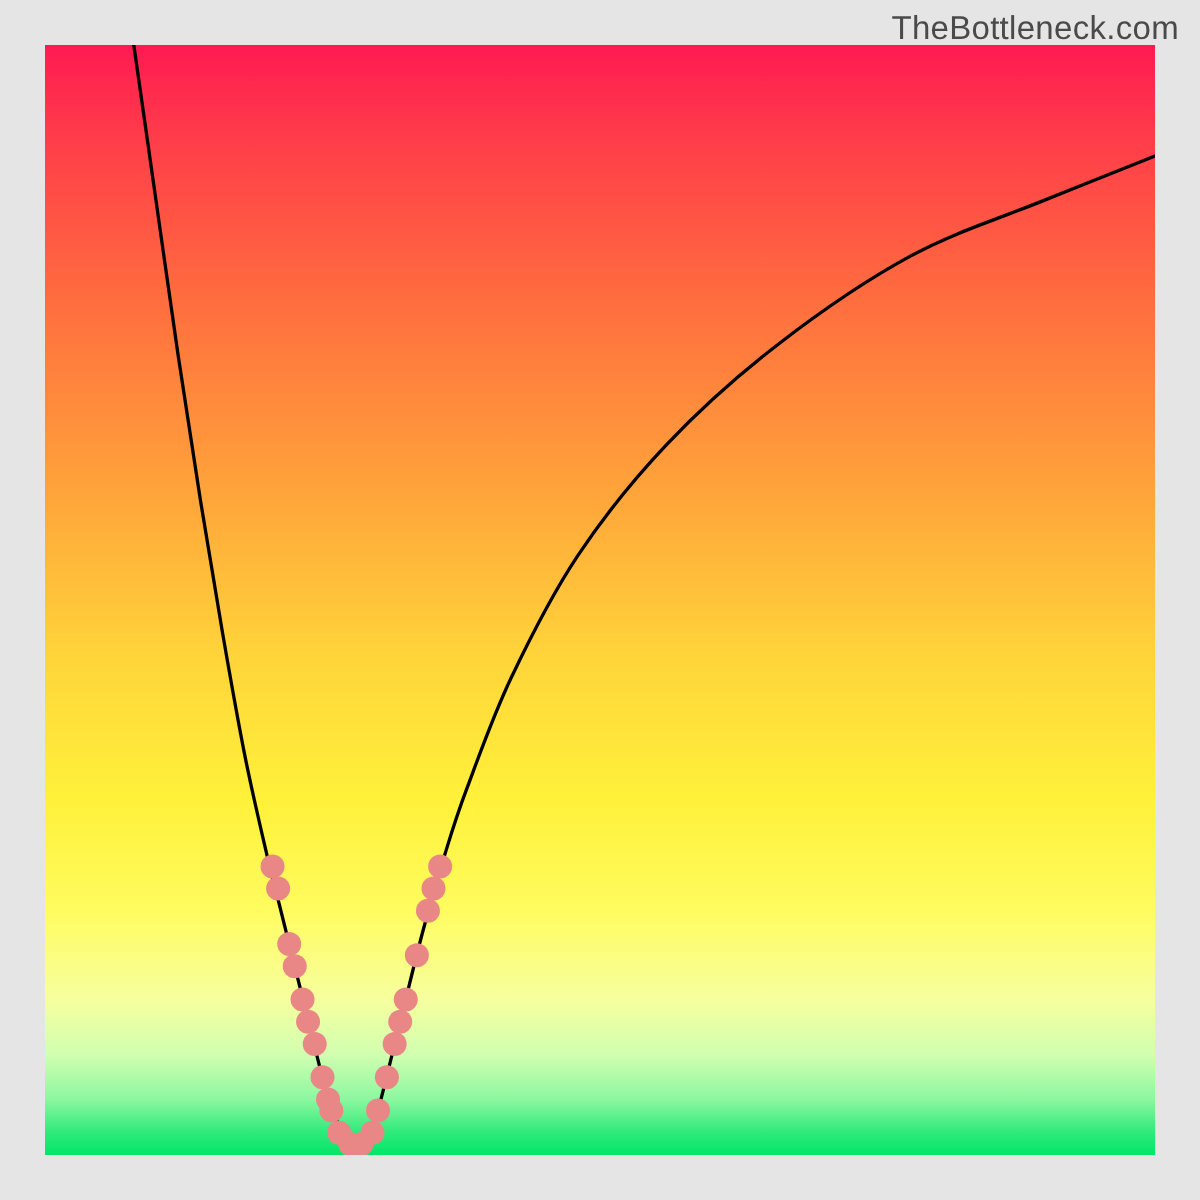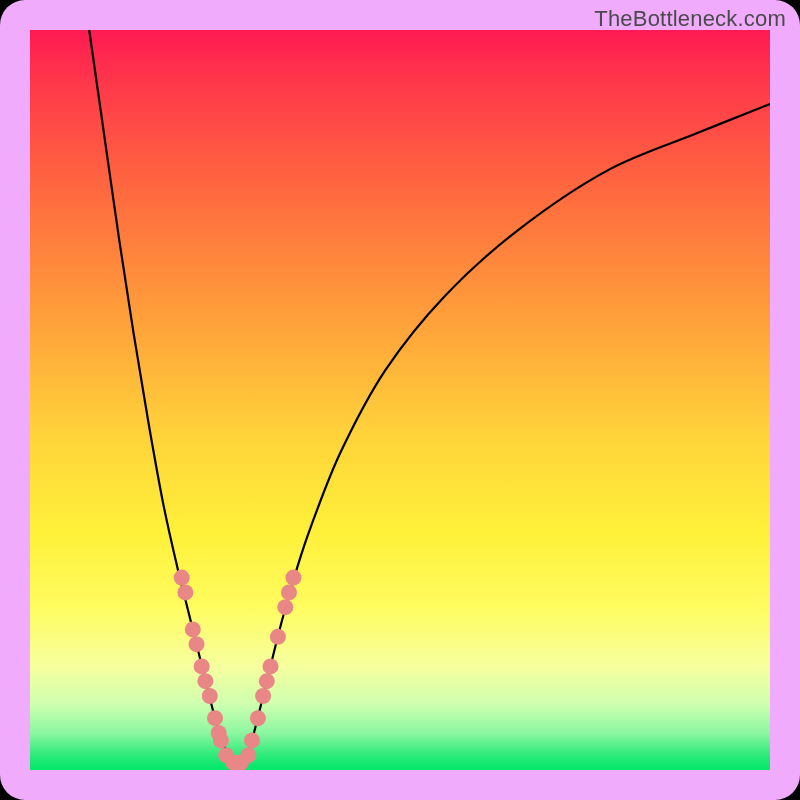--- a/index.html
+++ b/index.html
@@ -10,22 +10,21 @@
     background: #000;
     overflow: hidden;
     font-family: Arial, Helvetica, sans-serif;
   }
   .frame {
     position: absolute;
     left: 0;
     top: 0;
     width: 800px;
     height: 800px;
-    background: #f0abfc;
-    border-radius: 25px;
+    background: #e5e5e5;
   }
   .plot {
     position: absolute;
     left: 30px;
     top: 30px;
     width: 740px;
     height: 740px;
     background: linear-gradient(to bottom,
       #ff1a52 0%,
       #ff3b4a 8%,

